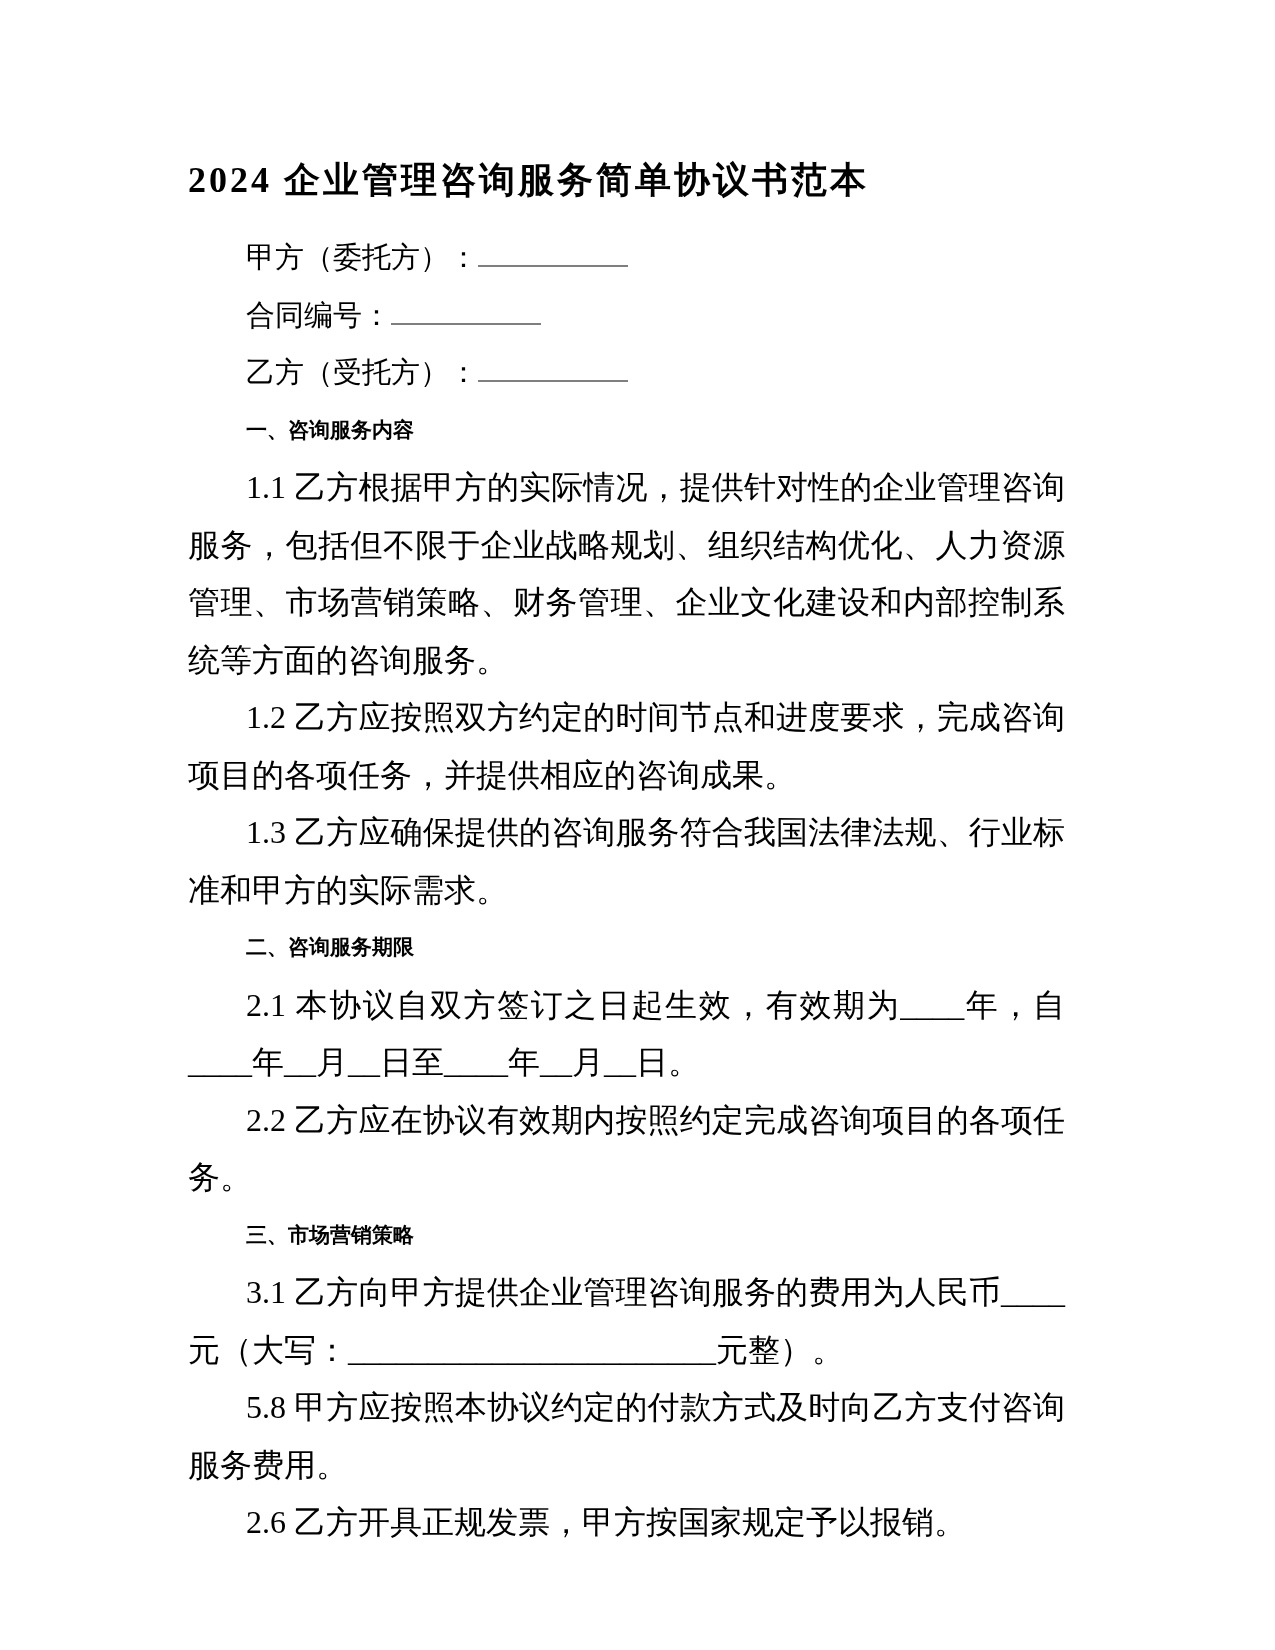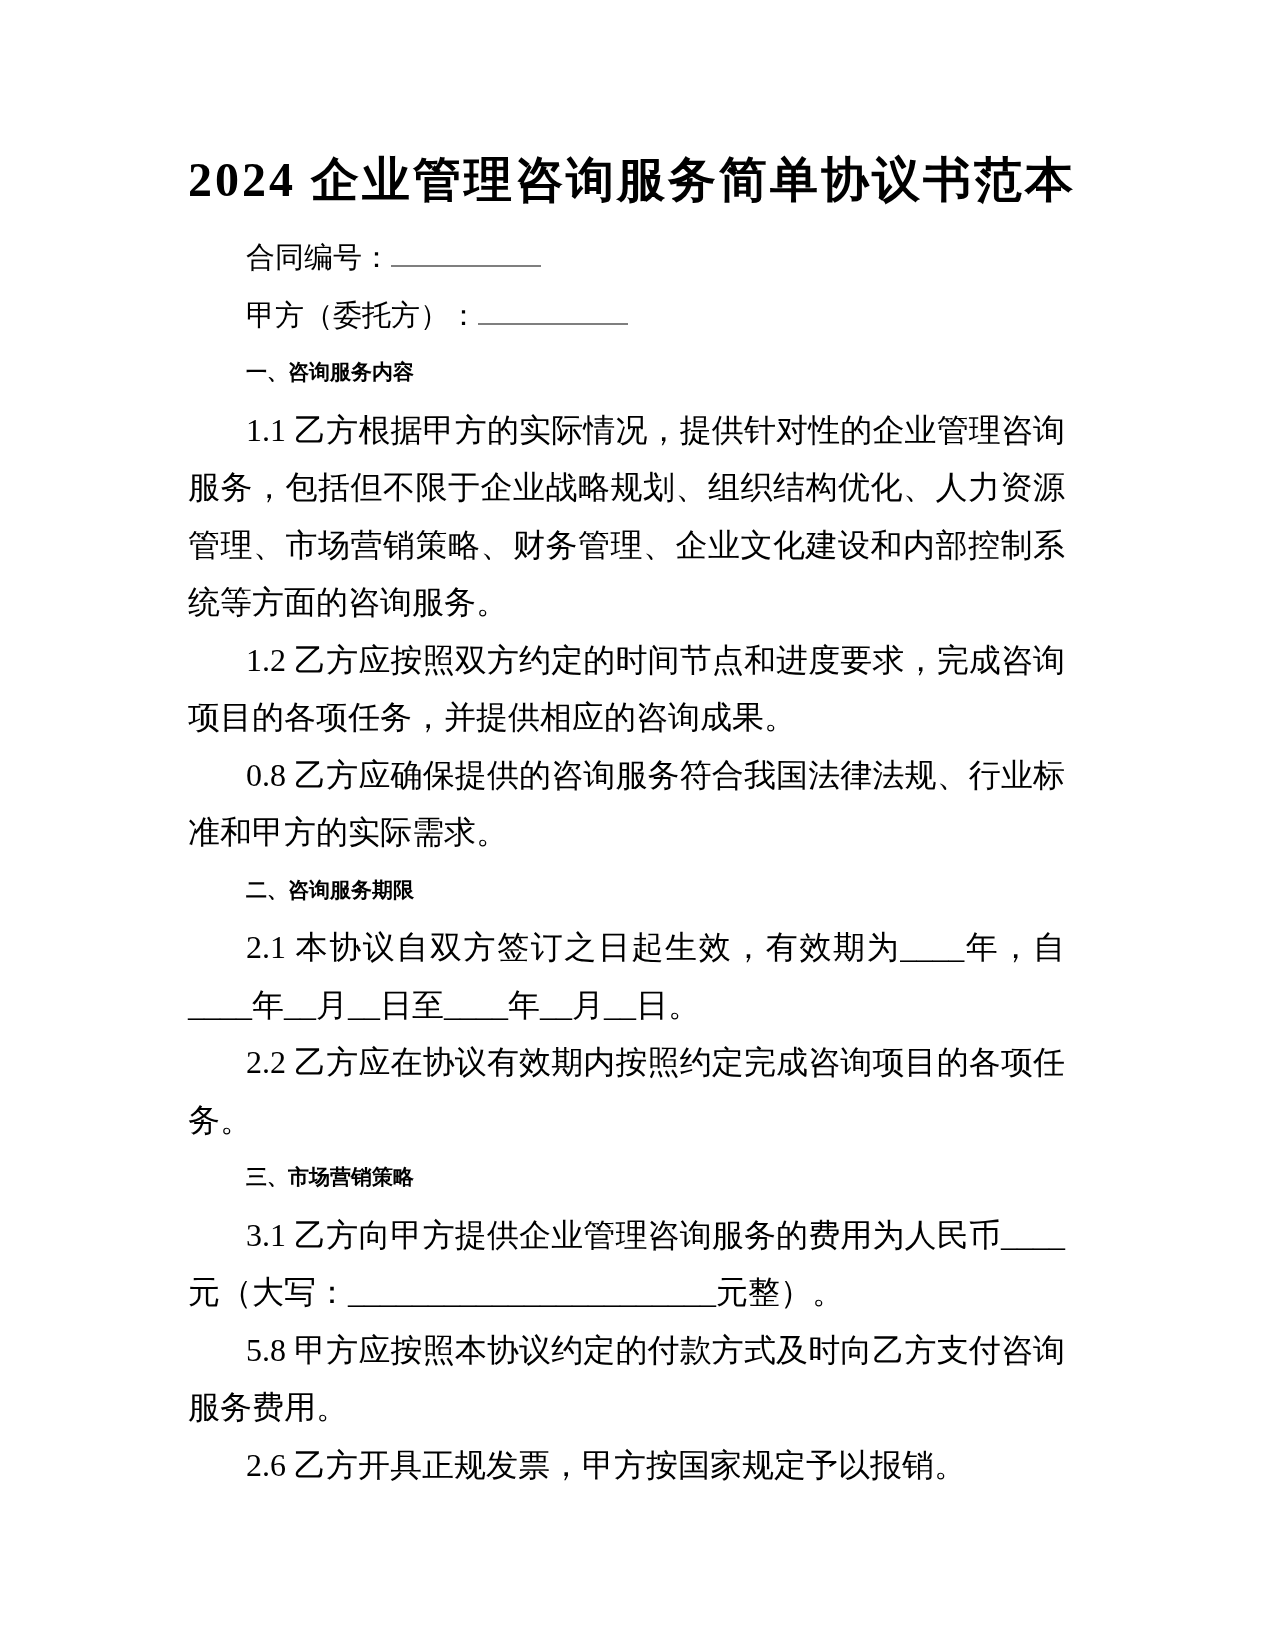--- a/index.html
+++ b/index.html
@@ -16,21 +16,21 @@
     font-family: "Liberation Serif", "DejaVu Serif", serif;
     overflow: hidden;
     box-sizing: border-box;
   }
   .content {
     box-sizing: border-box;
     padding: 150px 210px 0 188px;
   }
   .doc-title {
     margin: 0 0 19px 0;
-    font-size: 48px;
+    font-size: 36px;
     font-weight: bold;
     line-height: 60px;
     text-align: left;
     letter-spacing: 3px;
     white-space: nowrap;
   }
   .field-line {
     margin: 0;
     font-size: 29px;
     line-height: 57.5px;
@@ -60,32 +60,33 @@
   }
 </style>
 </head>
 <body>
 
 <div class="page">
   <div class="content">
 
     <h1 class="doc-title">2024 企业管理咨询服务简单协议书范本</h1>
 
+    <p class="field-line"><span>甲方（委托方）：</span><span class="blank-line"></span></p>
+
     <p class="field-line"><span>合同编号：</span><span class="blank-line"></span></p>
 
-    <p class="field-line"><span>甲方（委托方）：</span><span class="blank-line"></span></p>
-
+    <p class="field-line"><span>乙方（受托方）：</span><span class="blank-line"></span></p>
 
     <h2 class="section-heading">一、咨询服务内容</h2>
 
     <p class="para">1.1 乙方根据甲方的实际情况，提供针对性的企业管理咨询服务，包括但不限于企业战略规划、组织结构优化、人力资源管理、市场营销策略、财务管理、企业文化建设和内部控制系统等方面的咨询服务。</p>
 
     <p class="para">1.2 乙方应按照双方约定的时间节点和进度要求，完成咨询项目的各项任务，并提供相应的咨询成果。</p>
 
-    <p class="para">0.8 乙方应确保提供的咨询服务符合我国法律法规、行业标准和甲方的实际需求。</p>
+    <p class="para">1.3 乙方应确保提供的咨询服务符合我国法律法规、行业标准和甲方的实际需求。</p>
 
     <h2 class="section-heading">二、咨询服务期限</h2>
 
     <p class="para">2.1 本协议自双方签订之日起生效，有效期为____年，自____年__月__日至____年__月__日。</p>
 
     <p class="para">2.2 乙方应在协议有效期内按照约定完成咨询项目的各项任务。</p>
 
     <h2 class="section-heading">三、市场营销策略</h2>
 
     <p class="para">3.1 乙方向甲方提供企业管理咨询服务的费用为人民币____元（大写：_______________________元整）。</p>

